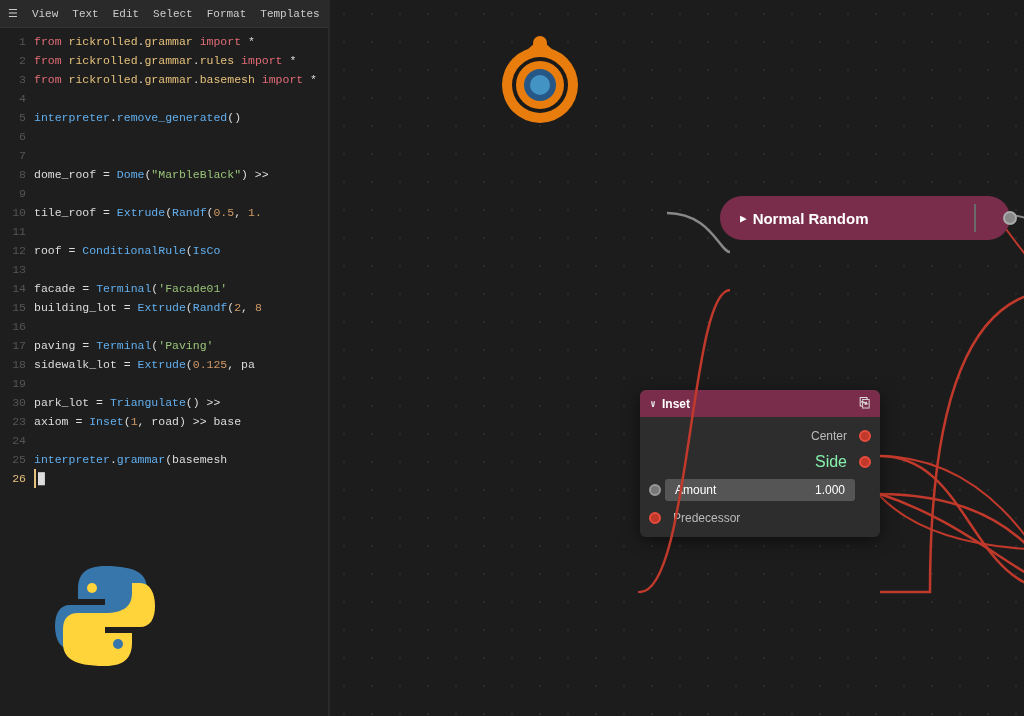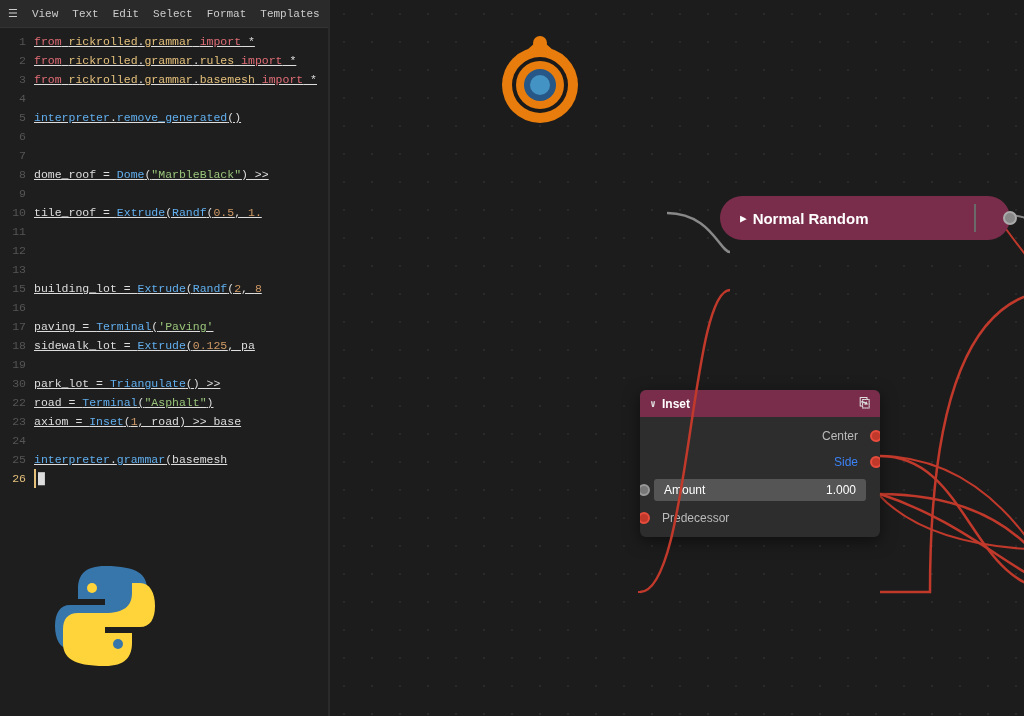--- a/index.html
+++ b/index.html
@@ -51,21 +51,21 @@
     }
 
     .line-num {
       color: #555;
       min-width: 22px;
       text-align: right;
       margin-right: 8px;
       user-select: none;
     }
 
-    .code-text { color: #ddd; text-decoration: underline; }
+    .code-text { color: #ddd; }
     .kw { color: #e06c75; }
     .mod { color: #e5c07b; }
     .fn { color: #61afef; }
     .str { color: #98c379; }
     .num { color: #d19a66; }
 
     
     .node-area {
       position: absolute;
       left: 330px; top: 0;
@@ -110,21 +110,21 @@
       color: #ddd;
     }
 
     .node-header .copy-icon {
       margin-left: auto;
       font-size: 13px;
       color: #ddd;
     }
 
     .node-body {
-      padding: 6px 4px;
+      padding: 6px 15px;
     }
 
     .node-row {
       display: flex;
       align-items: center;
       padding: 4px 10px;
       font-size: 12px;
       color: #ccc;
       position: relative;
       min-height: 26px;
@@ -215,24 +215,29 @@
       </div>
     <div class="code-line">
         <span class="line-num">10</span>
         <span class="code-text">tile_roof    = <span class="fn">Extrude</span>(<span class="fn">Randf</span>(<span class="num">0.5</span>, <span class="num">1.</span></span>
       </div>
     <div class="code-line">
         <span class="line-num">11</span>
       </div>
     <div class="code-line">
         <span class="line-num">12</span>
+        <span class="code-text">roof         = <span class="fn">ConditionalRule</span>(<span class="fn">IsCo</span></span>
       </div>
     <div class="code-line">
         <span class="line-num">13</span>
         <span class="code-text"></span>
+      </div>
+    <div class="code-line">
+        <span class="line-num">14</span>
+        <span class="code-text">facade       = <span class="fn">Terminal</span>(<span class="str">'Facade01'</span></span>
       </div>
     <div class="code-line">
         <span class="line-num">15</span>
         <span class="code-text">building_lot = <span class="fn">Extrude</span>(<span class="fn">Randf</span>(<span class="num">2</span>, <span class="num">8</span></span>
       </div>
     <div class="code-line">
         <span class="line-num">16</span>
         <span class="code-text"></span>
       </div>
     <div class="code-line">
@@ -243,24 +248,20 @@
         <span class="line-num">18</span>
         <span class="code-text">sidewalk_lot = <span class="fn">Extrude</span>(<span class="num">0.125</span>, pa</span>
       </div>
     <div class="code-line">
         <span class="line-num">19</span>
         <span class="code-text"></span>
       </div>
     <div class="code-line">
         <span class="line-num">30</span>
         <span class="code-text">park_lot     = <span class="fn">Triangulate</span>() &gt;&gt;</span>
-      </div>
-    <div class="code-line">
-        <span class="line-num">22</span>
-        <span class="code-text">road = <span class="fn">Terminal</span>(<span class="str">"Asphalt"</span>)</span>
       </div>
     <div class="code-line">
         <span class="line-num">23</span>
         <span class="code-text">axiom = <span class="fn">Inset</span>(<span class="num">1</span>, road) &gt;&gt; base</span>
       </div>
     <div class="code-line">
         <span class="line-num">24</span>
         <span class="code-text"></span>
       </div>
     <div class="code-line">
@@ -338,21 +339,21 @@
       <span class="copy-icon">⎘</span>
     </div>
     <div class="node-body">
 
       <div class="node-row">
         <span style="font-family:sans-serif;font-size:12px;color:#bbb;margin-left:auto;margin-right:8px;">Center</span>
         <div style="width:12px;height:12px;border-radius:50%;background:#c0392b;border:2px solid #e74c3c;position:absolute;right:-6px;top:50%;transform:translateY(-50%);"></div>
       </div>
 
       <div class="node-row">
-        <span style="font-family:sans-serif;font-size:12px;color:#3b82f6;margin-left:auto;margin-right:8px;">Side</span>
+        <span style="font-family:sans-serif;font-size:16px;color:#86efac;margin-left:auto;margin-right:8px;">Side</span>
         <div style="width:12px;height:12px;border-radius:50%;background:#c0392b;border:2px solid #e74c3c;position:absolute;right:-6px;top:50%;transform:translateY(-50%);"></div>
       </div>
 
       <div class="amount-row">
         <div style="width:12px;height:12px;border-radius:50%;background:#777;border:2px solid #999;position:absolute;left:-6px;top:50%;transform:translateY(-50%);"></div>
         <div style="background:#555;border-radius:3px;padding:4px 10px;display:flex;justify-content:space-between;width:100%;font-family:sans-serif;font-size:12px;color:#fff;">
           <span>Amount</span>
           <span>1.000</span>
         </div>
       </div>

